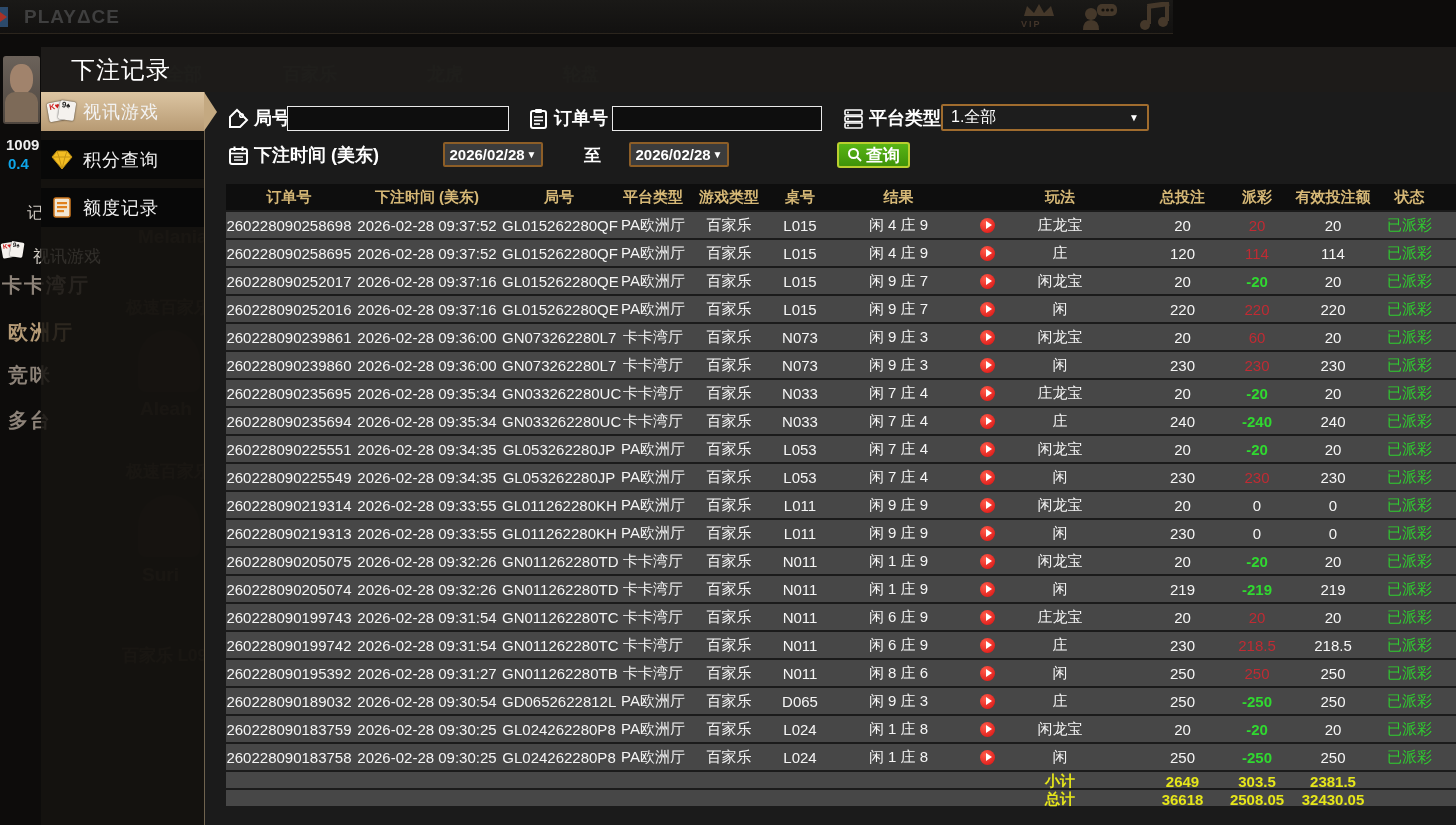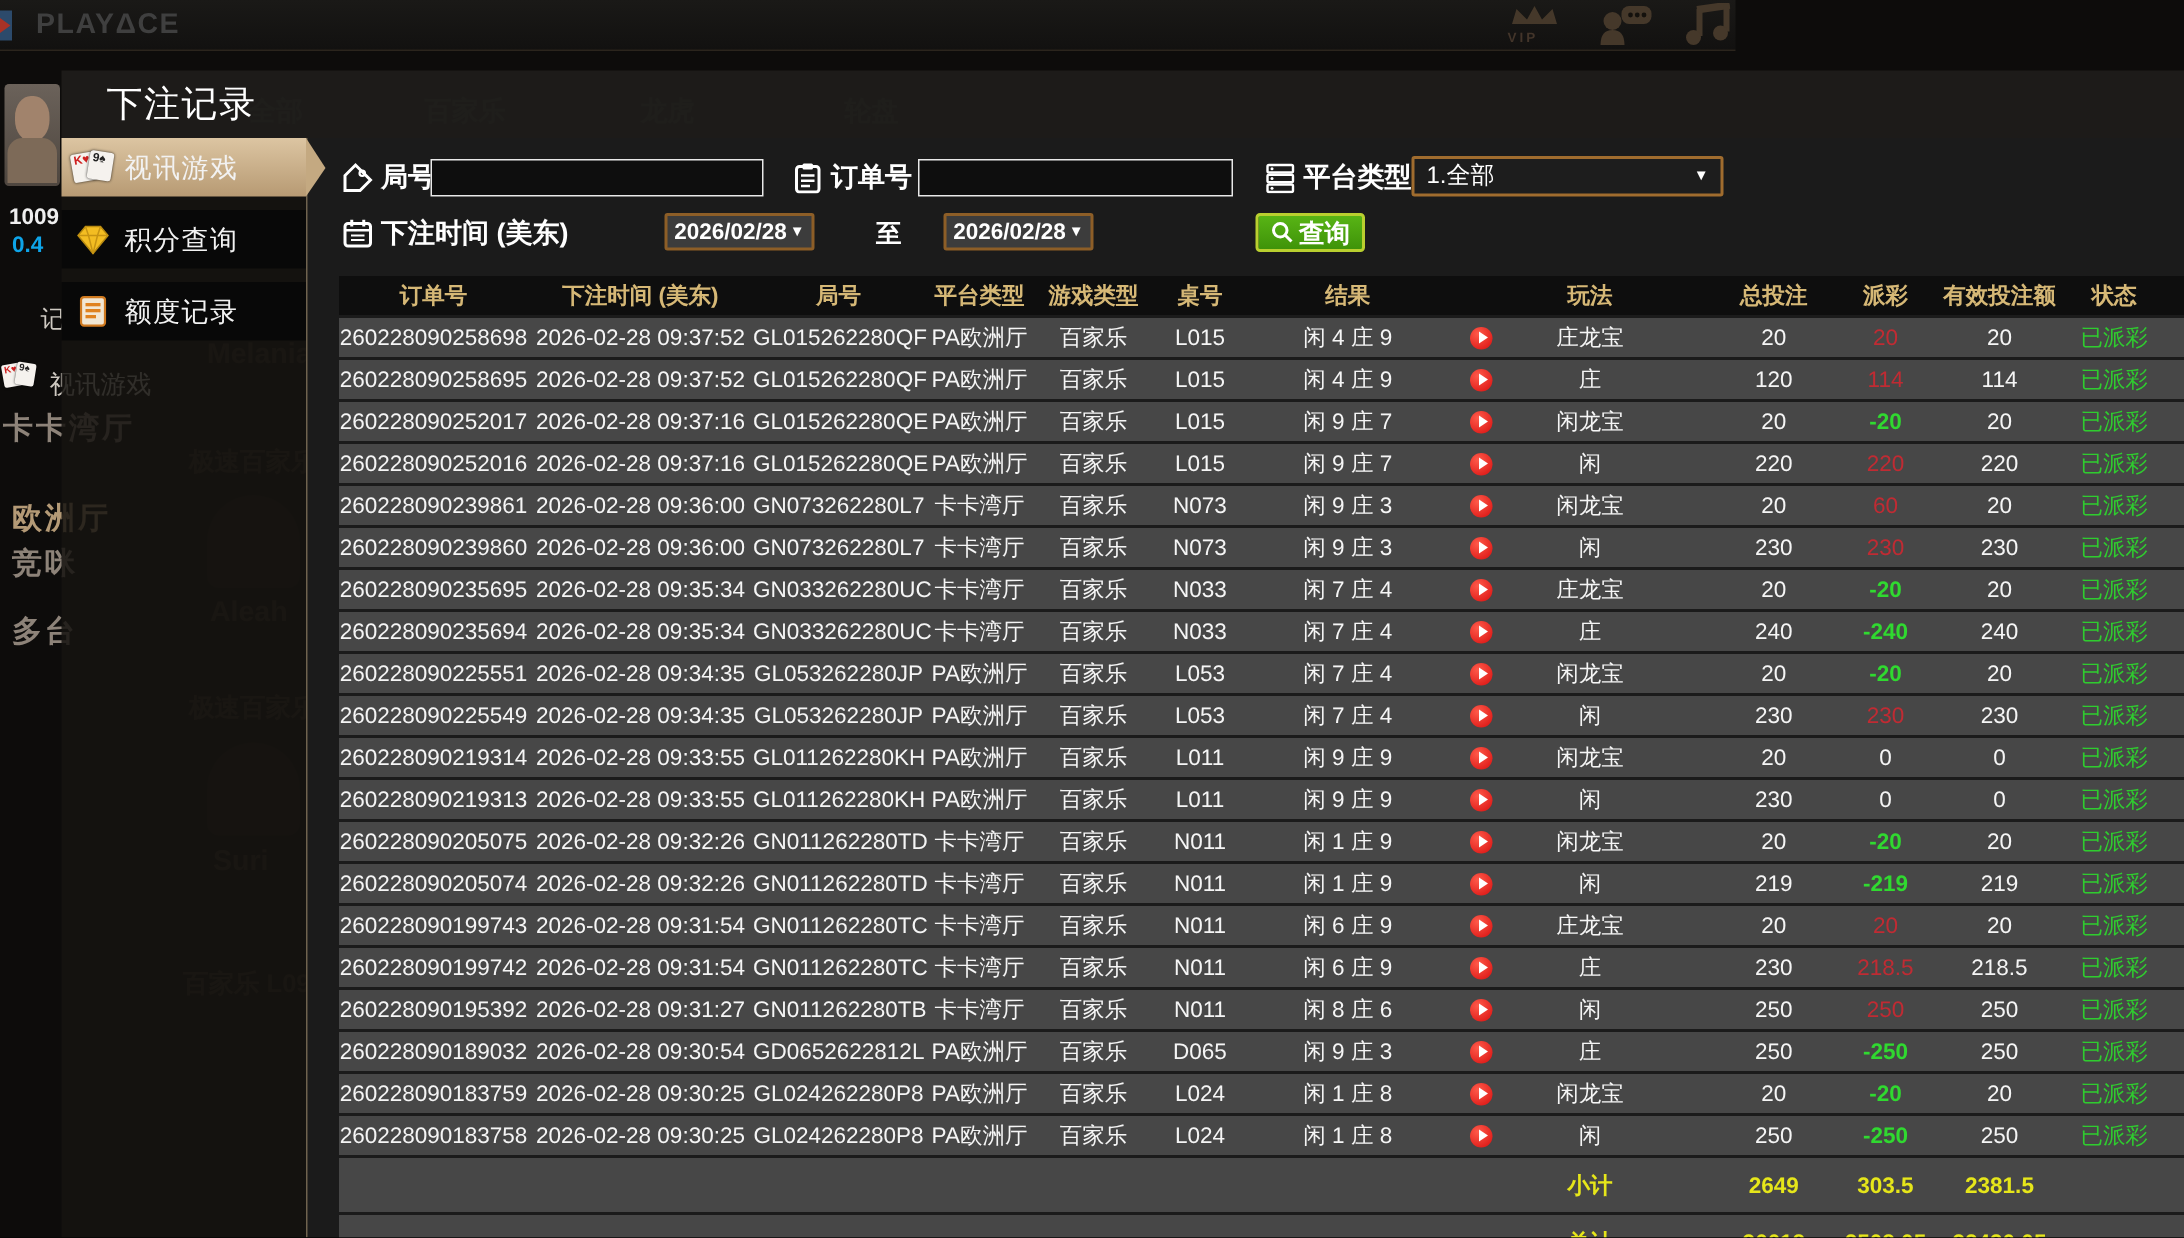--- a/index.html
+++ b/index.html
@@ -1,21 +1,21 @@
 <!DOCTYPE html>
 <html><head>
 <meta charset="utf-8">
 <style>
   html,body{margin:0;padding:0;background:#000;}
   .screen{position:relative;width:1456px;height:825px;overflow:hidden;
     font-family:"Liberation Sans","DejaVu Sans",sans-serif;background:#0d0c0b;}
 
   
   .topbar{position:absolute;left:0;top:0;width:1157px;height:33px;
-    background:linear-gradient(#1a1917,#121110);border-bottom:1px solid #2b251d;z-index:5;}
+    background:linear-gradient(#1a1917,#121110);border-bottom:1px solid #2b251d;z-index:5;padding-left:16px;}
   .logo{position:absolute;left:0;top:4px;display:flex;align-items:center;height:26px;}
   .logomark{width:26px;height:26px;margin-left:-6px;}
   .logotext{font-size:19px;font-weight:bold;letter-spacing:1px;color:#3f3f3f;margin-left:4px;}
   .topicons{position:absolute;right:-8px;top:2px;display:flex;gap:14px;align-items:flex-start;}
   .topicon{width:44px;height:30px;color:#453827;text-align:left;cursor:pointer;}
   .viplabel{font-size:9px;font-weight:bold;letter-spacing:2px;color:#43352a;margin-top:-3px;}
 
   
   .underlay{position:absolute;inset:0;z-index:1;}
   .avatar{position:absolute;left:3px;top:56px;width:37px;height:68px;border-radius:3px;
@@ -78,21 +78,21 @@
     display:flex;align-items:center;gap:3px;padding:4px 8px;box-sizing:border-box;cursor:pointer;}
 
   
   .table{position:absolute;left:22px;top:92px;width:1230px;}
   .grid{display:grid;grid-template-columns:126px 150px 114px 74px 78px 64px 133px 45px 100px 35px 75px 74px 78px 75px 1fr;
     align-items:center;}
   .thead{height:26px;background:#0e0e0e;margin-bottom:2px;}
   .thead div{font-size:15px;font-weight:bold;color:#d6b876;text-align:center;white-space:nowrap;}
   .trow{height:26px;background:#474747;margin-bottom:2px;}
   .trow div{font-size:15px;color:#f5f5f5;text-align:center;white-space:nowrap;}
-  .tfoot{height:36px;background:#474747;margin-bottom:2px;}
+  .tfoot{height:16px;background:#474747;margin-bottom:2px;}
   .tfoot div{font-size:15px;font-weight:bold;color:#e6e61a;text-align:center;white-space:nowrap;}
   .pay-pos{color:#c02b33 !important;}
   .pay-neg{color:#30d930 !important;font-weight:bold;}
   .status{color:#2fcc2f !important;}
   .playbtn{width:15px;height:15px;border-radius:50%;background:radial-gradient(circle at 35% 30%,#ff5a4a,#d70e0e);
     display:inline-flex;align-items:center;justify-content:center;cursor:pointer;margin:0 auto;}
   .playbtn .tri{width:0;height:0;border-top:4px solid transparent;border-bottom:4px solid transparent;
     border-left:6px solid #fff;margin-left:2px;}
   .pcell{display:flex;justify-content:center;}
 </style>
@@ -111,21 +111,21 @@
     <div class="u-ch" style="left:27px;top:203px;">记</div>
 
     <div class="minicards">
       <div class="cards small">
           <div class="cardA">K♥</div>
           <div class="cardB">9♠</div>
         </div>
     </div>
     <div class="u-ch" style="left:33px;top:245px;font-size:17px;">视讯游戏</div>
     <div class="u-big" style="left:2px;top:272px;">卡卡湾厅</div>
-    <div class="u-big hl" style="left:8px;top:332px;">欧洲厅</div>
+    <div class="u-big hl" style="left:8px;top:319px;">欧洲厅</div>
     <div class="u-big" style="left:8px;top:362px;">竞咪</div>
     <div class="u-big" style="left:8px;top:407px;">多台</div>
 
     <div class="u-tab" style="left:166px;">全部</div>
     <div class="u-tab" style="left:283px;">百家乐</div>
     <div class="u-tab" style="left:427px;">龙虎</div>
     <div class="u-tab" style="left:563px;">轮盘</div>
 
     <div class="u-faint" style="left:138px;top:226px;font-size:19px;text-align:right;">Melania</div>
     <div class="u-faint" style="left:126px;top:296px;">极速百家乐</div>

